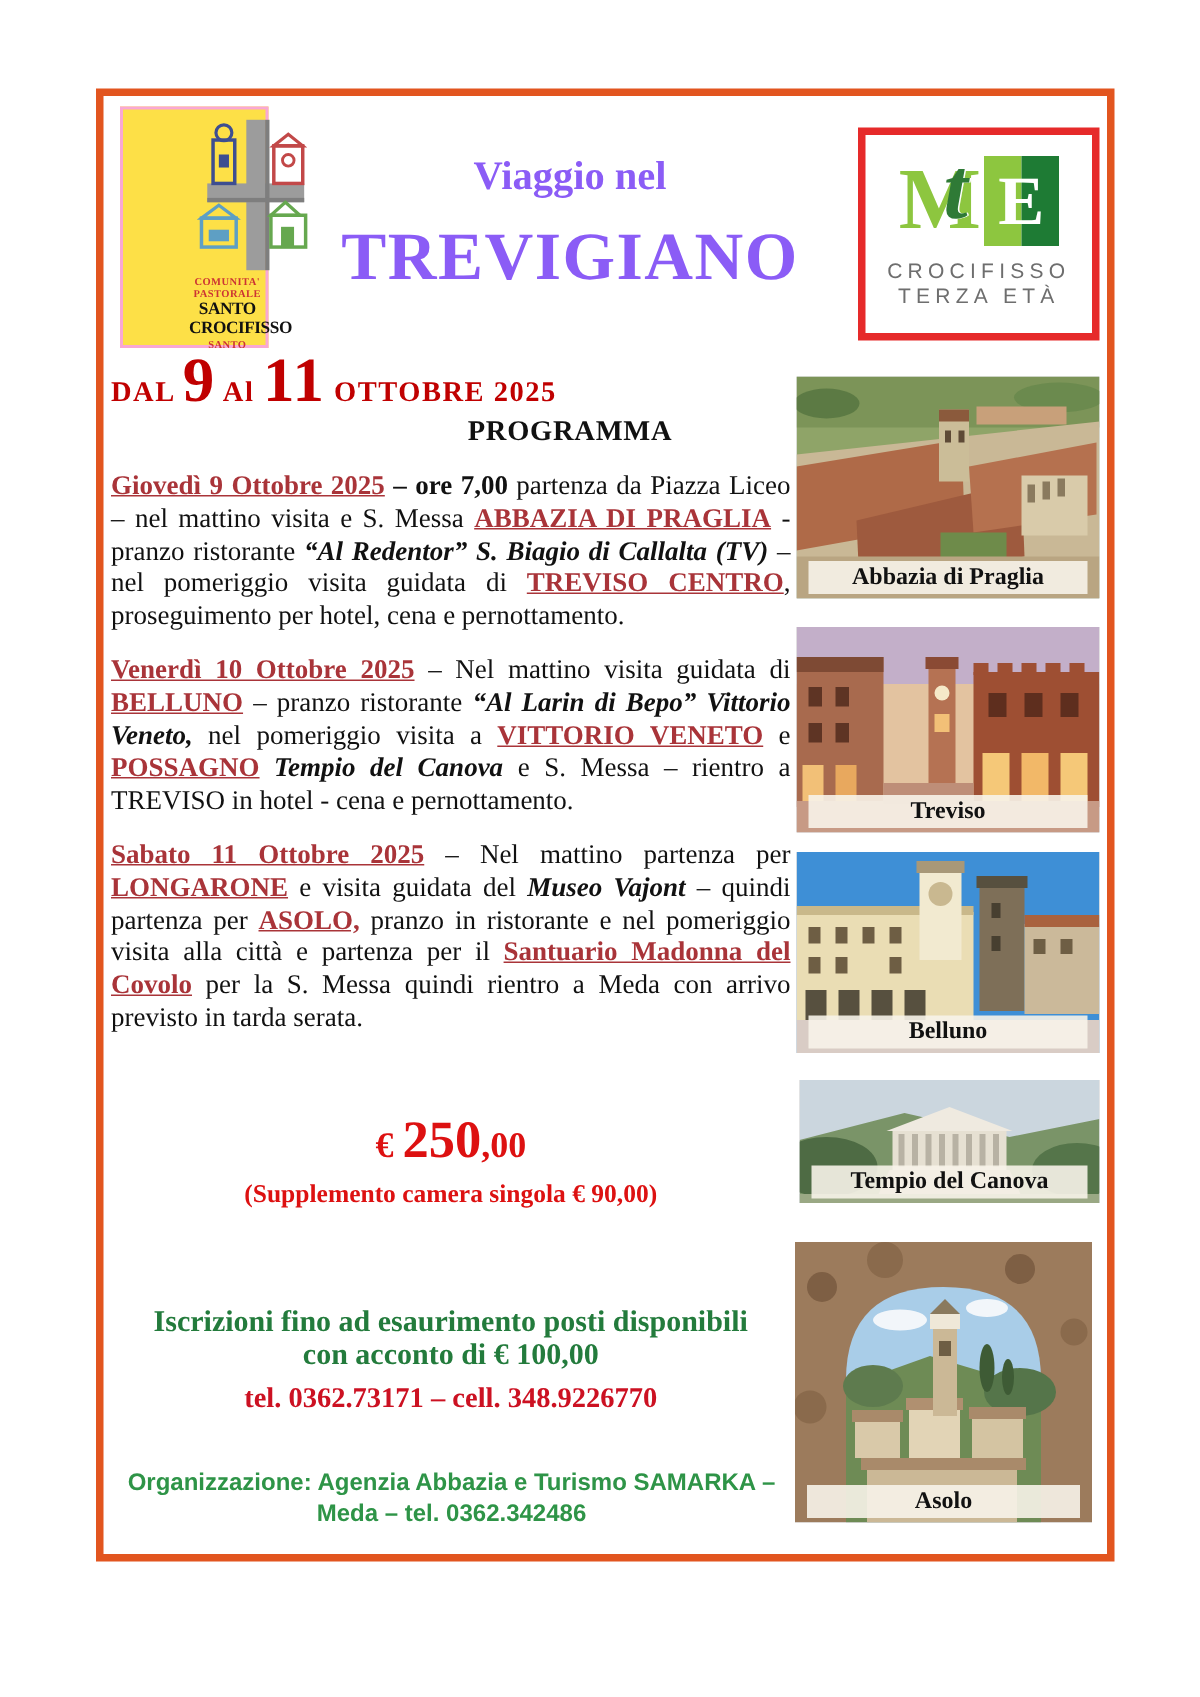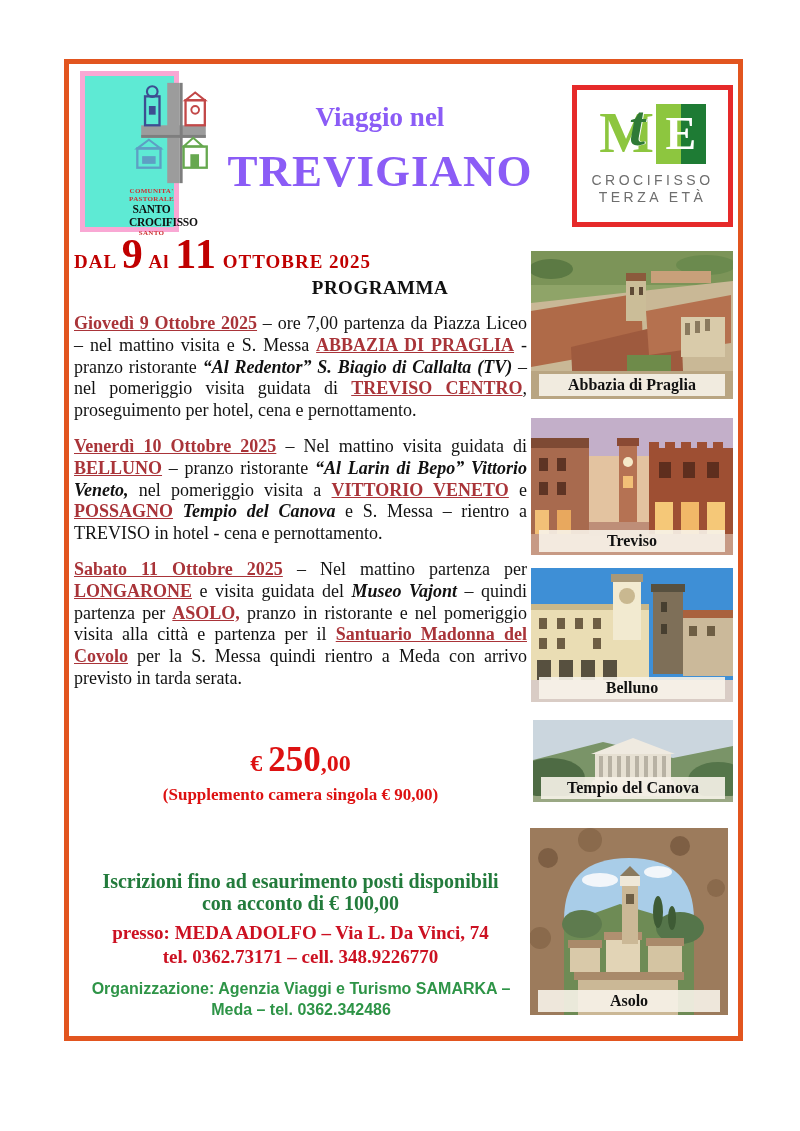--- a/index.html
+++ b/index.html
@@ -9,22 +9,22 @@
     -webkit-font-smoothing:antialiased;
   }
   .abs{position:absolute;}
   
   .frame{
     left:64px;top:59px;width:679px;height:982px;
     border:5px solid #E2551F;box-sizing:border-box;background:#fff;
   }
   
   .org-logo{
-    left:80px;top:71px;width:99px;height:161px;border:5px solid #f9a8d4;
-    box-sizing:border-box;background:#5eead4;text-align:center;padding-top:3px;padding-left:44px;
+    left:80px;top:71px;width:99px;height:161px;border:2px solid #f9a8d4;
+    box-sizing:border-box;background:#fde047;text-align:center;padding-top:3px;padding-left:44px;
   }
   .org-logo svg{display:block;margin:0 auto;}
   .org-line-small{font-size:7px;color:#C33;font-weight:bold;letter-spacing:.3px;line-height:8px;}
   .org-line-big{font-size:11.5px;color:#111;font-weight:bold;letter-spacing:-.3px;line-height:13px;}
   
   .title-block{left:190px;top:102px;width:380px;text-align:center;color:#8b5cf6;}
   .title-prefix{font-size:27px;font-weight:bold;line-height:30px;}
   .title-main{font-size:45px;font-weight:bold;line-height:50px;margin-top:14px;letter-spacing:1px;}
   
   .mte-logo{
@@ -42,21 +42,21 @@
   .mte-word{font-size:14px;color:#6E6E6E;letter-spacing:3.5px;line-height:17px;font-family:"Liberation Sans",sans-serif;}
   
   .date-line{left:74px;top:230px;width:480px;color:#C00000;font-weight:bold;white-space:nowrap;}
   .date-word{font-size:19px;letter-spacing:1px;}
   .date-num{font-size:42px;letter-spacing:1px;}
   .programma{left:150px;top:277px;width:460px;text-align:center;font-size:19px;font-weight:bold;letter-spacing:.5px;}
   
   .program-col{left:74px;top:313px;width:453px;}
   .program-col p{margin:0 0 14px 0;font-size:18px;line-height:21.8px;text-align:justify;}
   .seg-red{color:#A93439;font-weight:bold;text-decoration:underline;}
-  .seg-bold{font-weight:normal;}
+  .seg-bold{font-weight:bold;}
   .seg-bi{font-weight:bold;font-style:italic;}
   
   .quota{left:74px;top:738px;width:453px;text-align:center;color:#DD1111;font-weight:bold;}
   .quota-title{font-size:28px;line-height:31px;}
   .quota-price{margin-top:4px;line-height:36px;}
   .price-cur{font-size:24px;}
   .price-amt{font-size:35px;}
   .price-cents{font-size:24px;}
   .quota-sub{font-size:17px;line-height:21px;margin-top:5px;}
   .quota-sub2{font-size:17px;line-height:21px;}
@@ -141,26 +141,25 @@
   <div class="quota-price"><span class="price-cur">€ </span><span class="price-amt">250</span><span class="price-cents">,00</span></div>
   <div class="quota-sub2">(Supplemento camera singola € 90,00)</div>
 </div>
 
 <div class="abs iscrizioni">
   <div>Iscrizioni fino ad esaurimento posti disponibili</div>
   <div>con acconto di € 100,00</div>
 </div>
 
 <div class="abs presso">
-  <div>presso: MEDA ADOLFO – Via L. Da Vinci, 74</div>
   <div>tel. 0362.73171 – cell. 348.9226770</div>
 </div>
 
 <div class="abs organizzazione">
-  <div>Organizzazione: Agenzia Viaggi e Turismo SAMARKA –</div>
+  <div>Organizzazione: Agenzia Abbazia e Turismo SAMARKA –</div>
   <div>Meda – tel. 0362.342486</div>
 </div>
 
 <div class="abs photo ph1">
   <svg viewBox="0 0 202 148" preserveAspectRatio="none">
     <rect x="0" y="0" width="202" height="148" fill="#8FA468"></rect>
     <rect x="0" y="0" width="202" height="34" fill="#7C9458"></rect>
     <ellipse cx="20" cy="18" rx="22" ry="10" fill="#5C7A44"></ellipse>
     <ellipse cx="175" cy="14" rx="30" ry="10" fill="#6B8A4E"></ellipse>
     <rect x="120" y="20" width="60" height="12" fill="#C8A07A"></rect>

